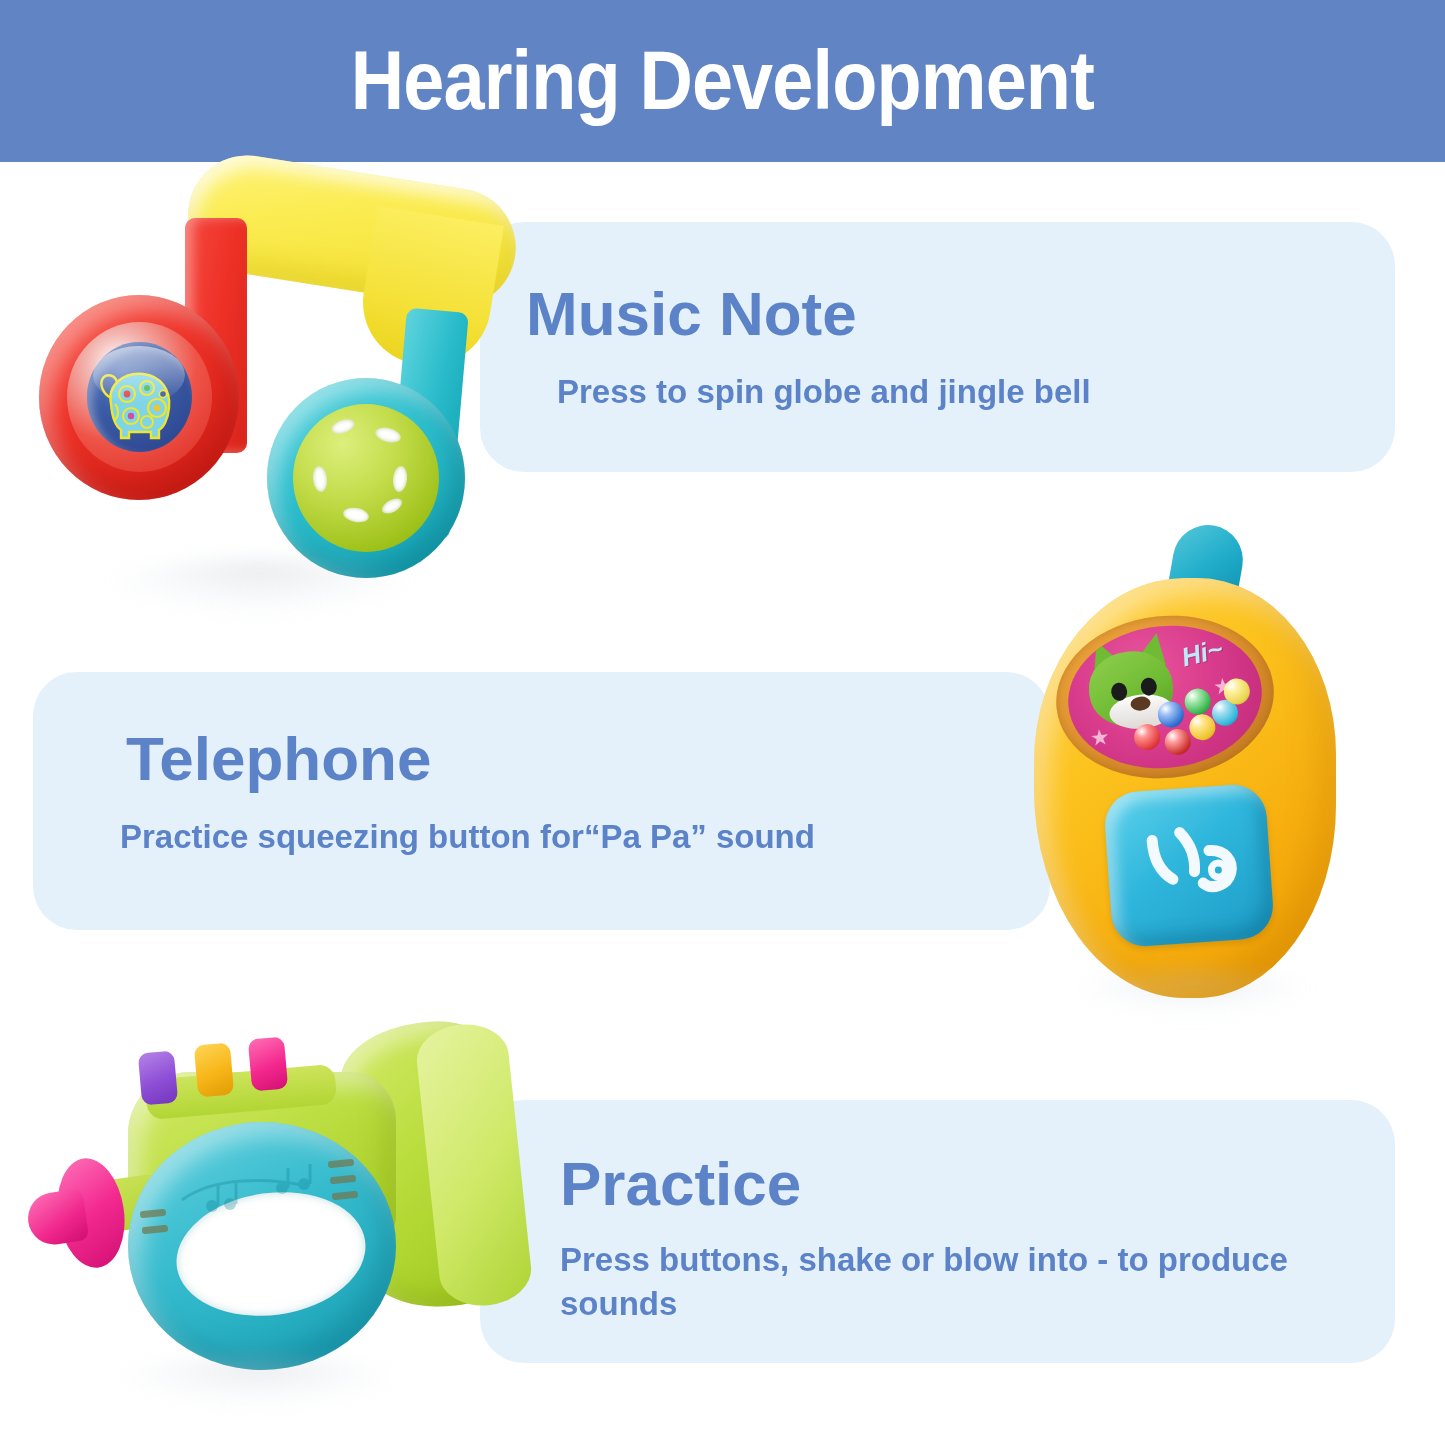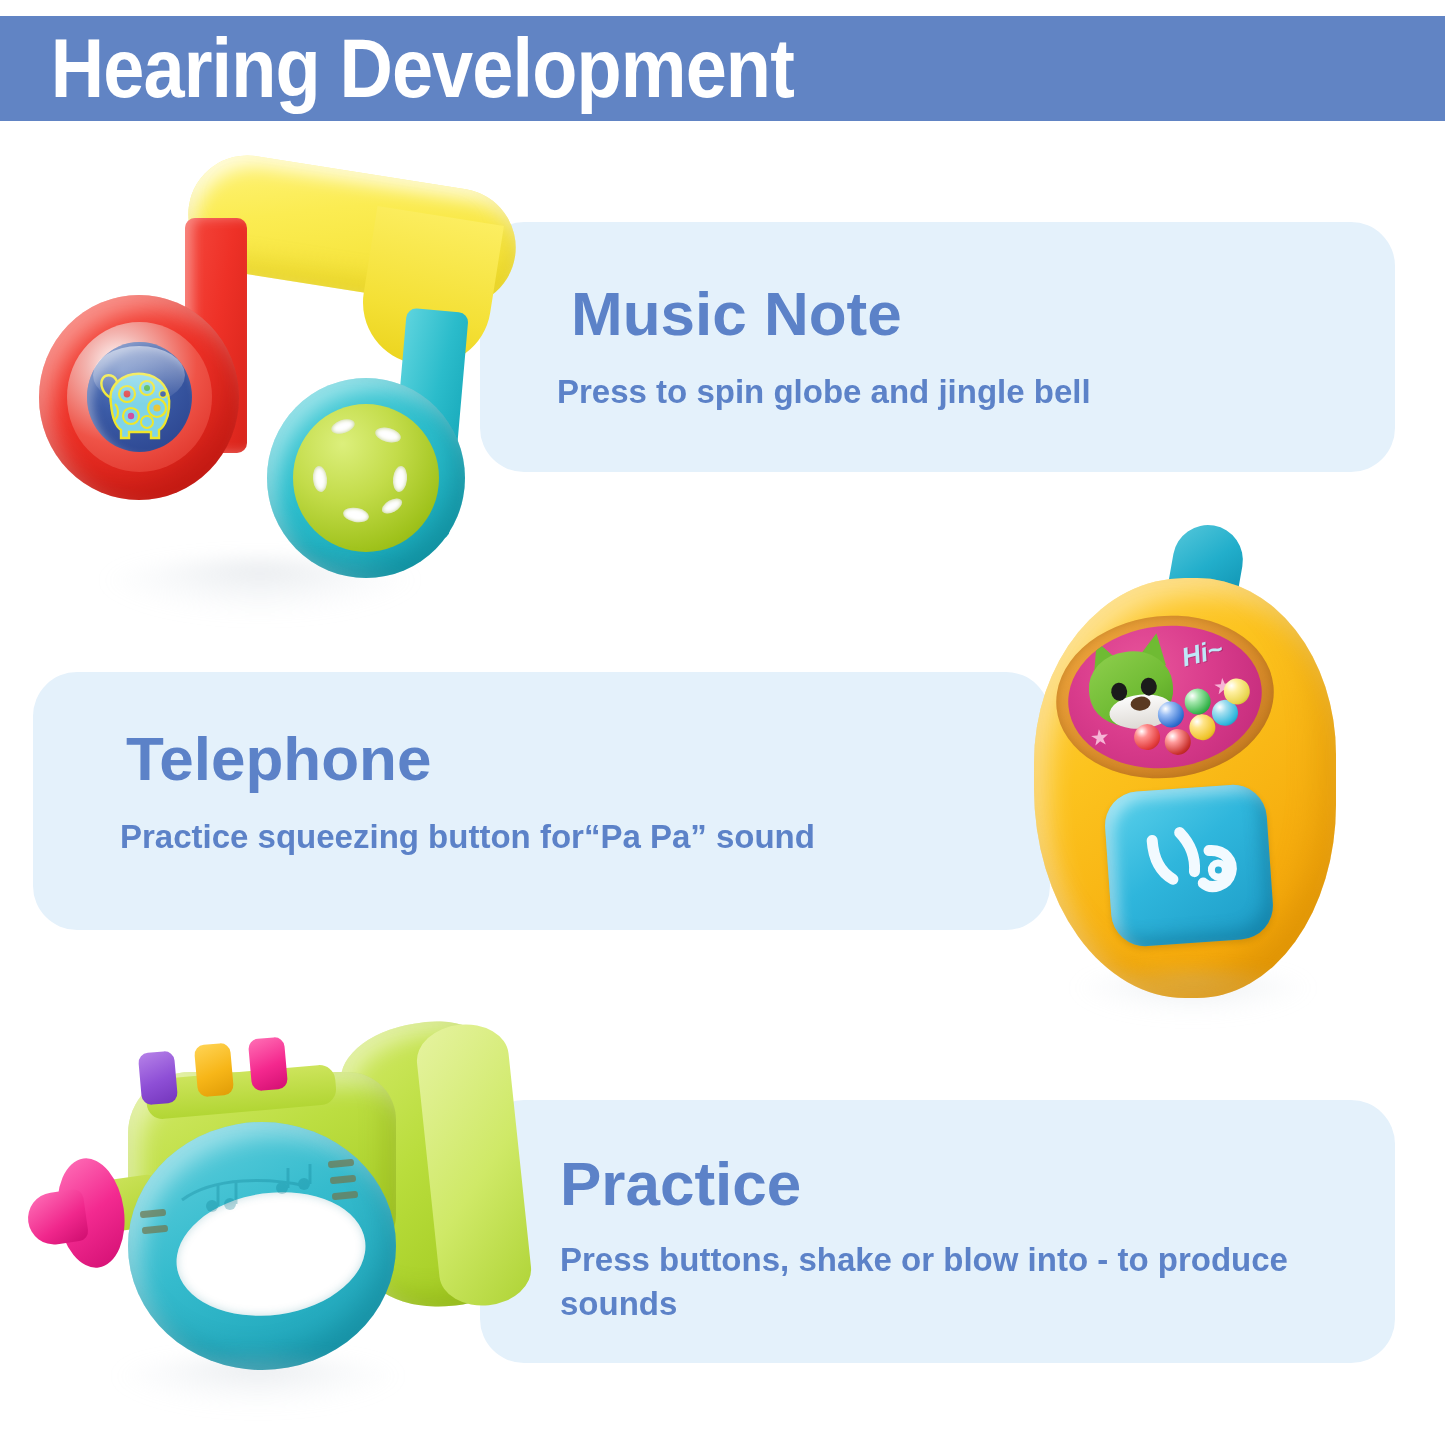--- a/index.html
+++ b/index.html
@@ -4,23 +4,23 @@
 <style>
   html,body{margin:0;padding:0;background:#ffffff;}
   body{
     width:1445px;height:1445px;position:relative;overflow:hidden;
     font-family:"Liberation Sans","DejaVu Sans",sans-serif;
     background:#ffffff;
   }
 
   
   .banner{
-    position:absolute;left:0;top:16px;width:1445px;height:105px;
+    position:absolute;left:0;top:0;width:1445px;height:162px;
     background:#6184C4;
-    display:flex;align-items:center;
+    display:flex;align-items:center;justify-content:center;
   }
   .banner-title{
     color:#ffffff;
     font-size:84px;
     font-weight:bold;
     letter-spacing:-1px;
     transform:scaleX(0.88);
     transform-origin:center center;
     white-space:nowrap;
     line-height:1;
@@ -48,21 +48,21 @@
   }
   .row-desc{
     position:absolute;
     color:#5C82C8;
     font-weight:bold;
     font-size:33px;
     line-height:1.34;
     letter-spacing:0px;
   }
 
-  #title-music   { left:571px;  top:283px; }
+  #title-music   { left:526px;  top:283px; }
   #desc-music    { left:557px;  top:370px; width:820px; }
   #title-phone   { left:110px;  top:728px;margin-left:16px; }
   #desc-phone    { left:120px;  top:815px; width:900px; }
   #title-trumpet { left:560px;  top:1153px; }
   #desc-trumpet  { left:560px;  top:1238px; width:790px; }
 
   
   .toy{position:absolute;}
 
   

